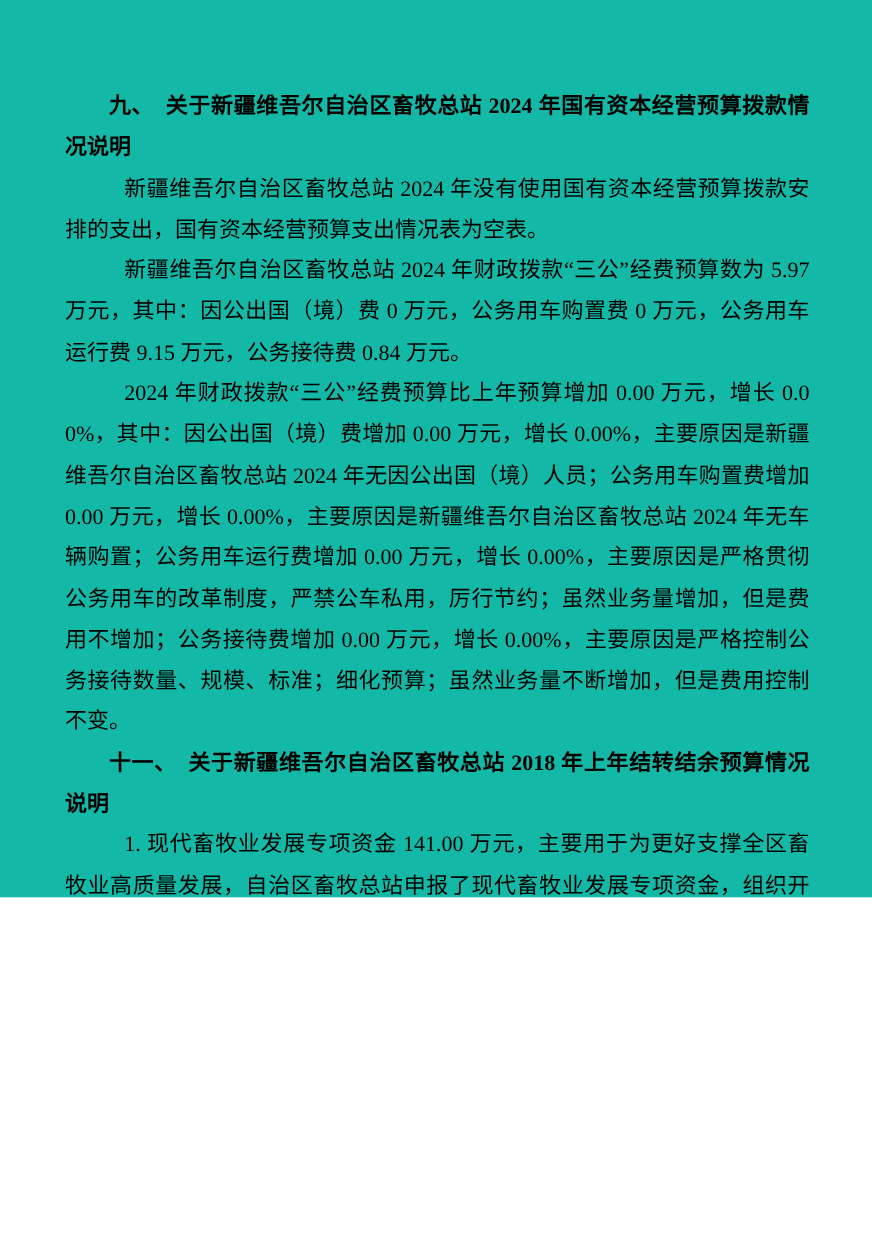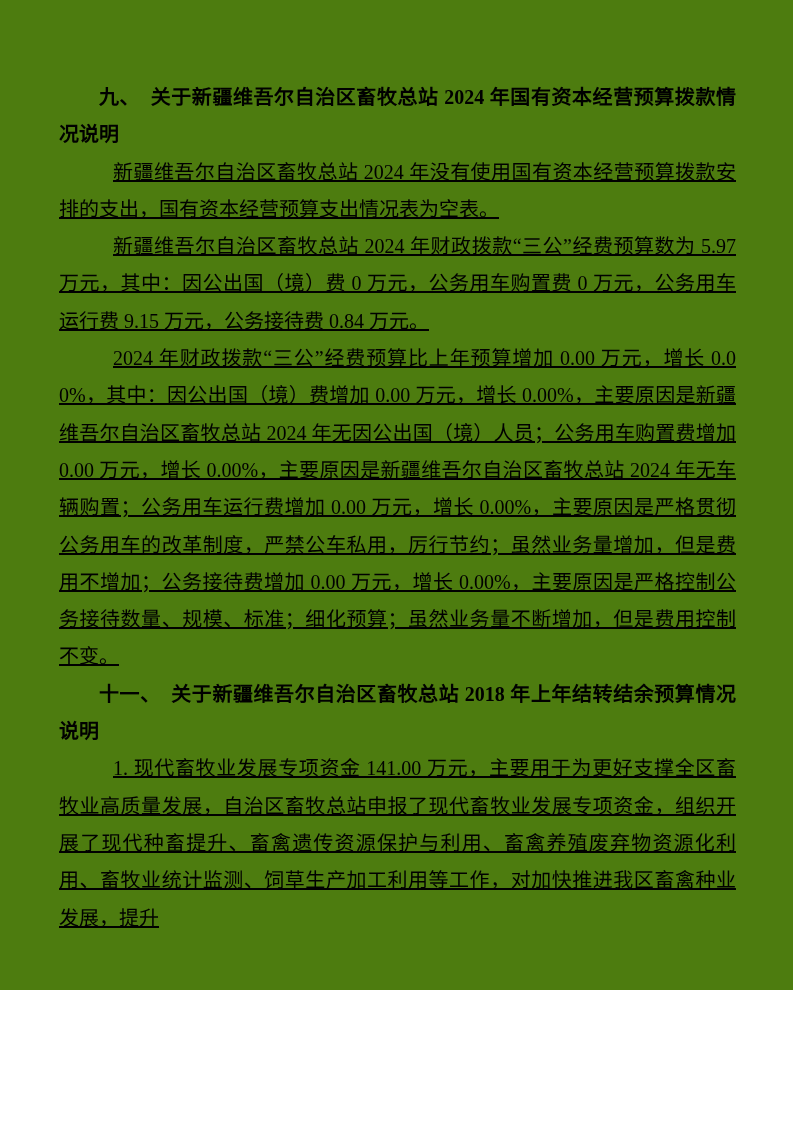--- a/index.html
+++ b/index.html
@@ -3,22 +3,22 @@
 <meta charset="utf-8">
 <style>
   html, body {
     margin: 0;
     padding: 0;
     background: #ffffff;
   }
   .page {
     position: relative;
     width: 793px;
-    height: 990px;
-    background: #4d7c0f;
+    height: 816px;
+    background: #14b8a6;
     overflow: hidden;
     color: #000000;
   }
   .content {
     position: absolute;
     left: 59px;
     top: 79px;
     width: 677px;
   }
   .sec-heading,
@@ -32,21 +32,20 @@
     color: #000000;
     word-break: break-all;
   }
   .sec-heading {
     font-weight: 700;
     text-indent: 40px;
   }
   .body-para {
     font-weight: 400;
     text-indent: 54px;
-    text-decoration: underline;
   }
   .page-number {
     position: absolute;
     left: 0;
     top: 1025px;
     width: 100%;
     text-align: right;
     font-family: "Liberation Sans", "DejaVu Sans", sans-serif;
     font-size: 13px;
     color: #000000;

